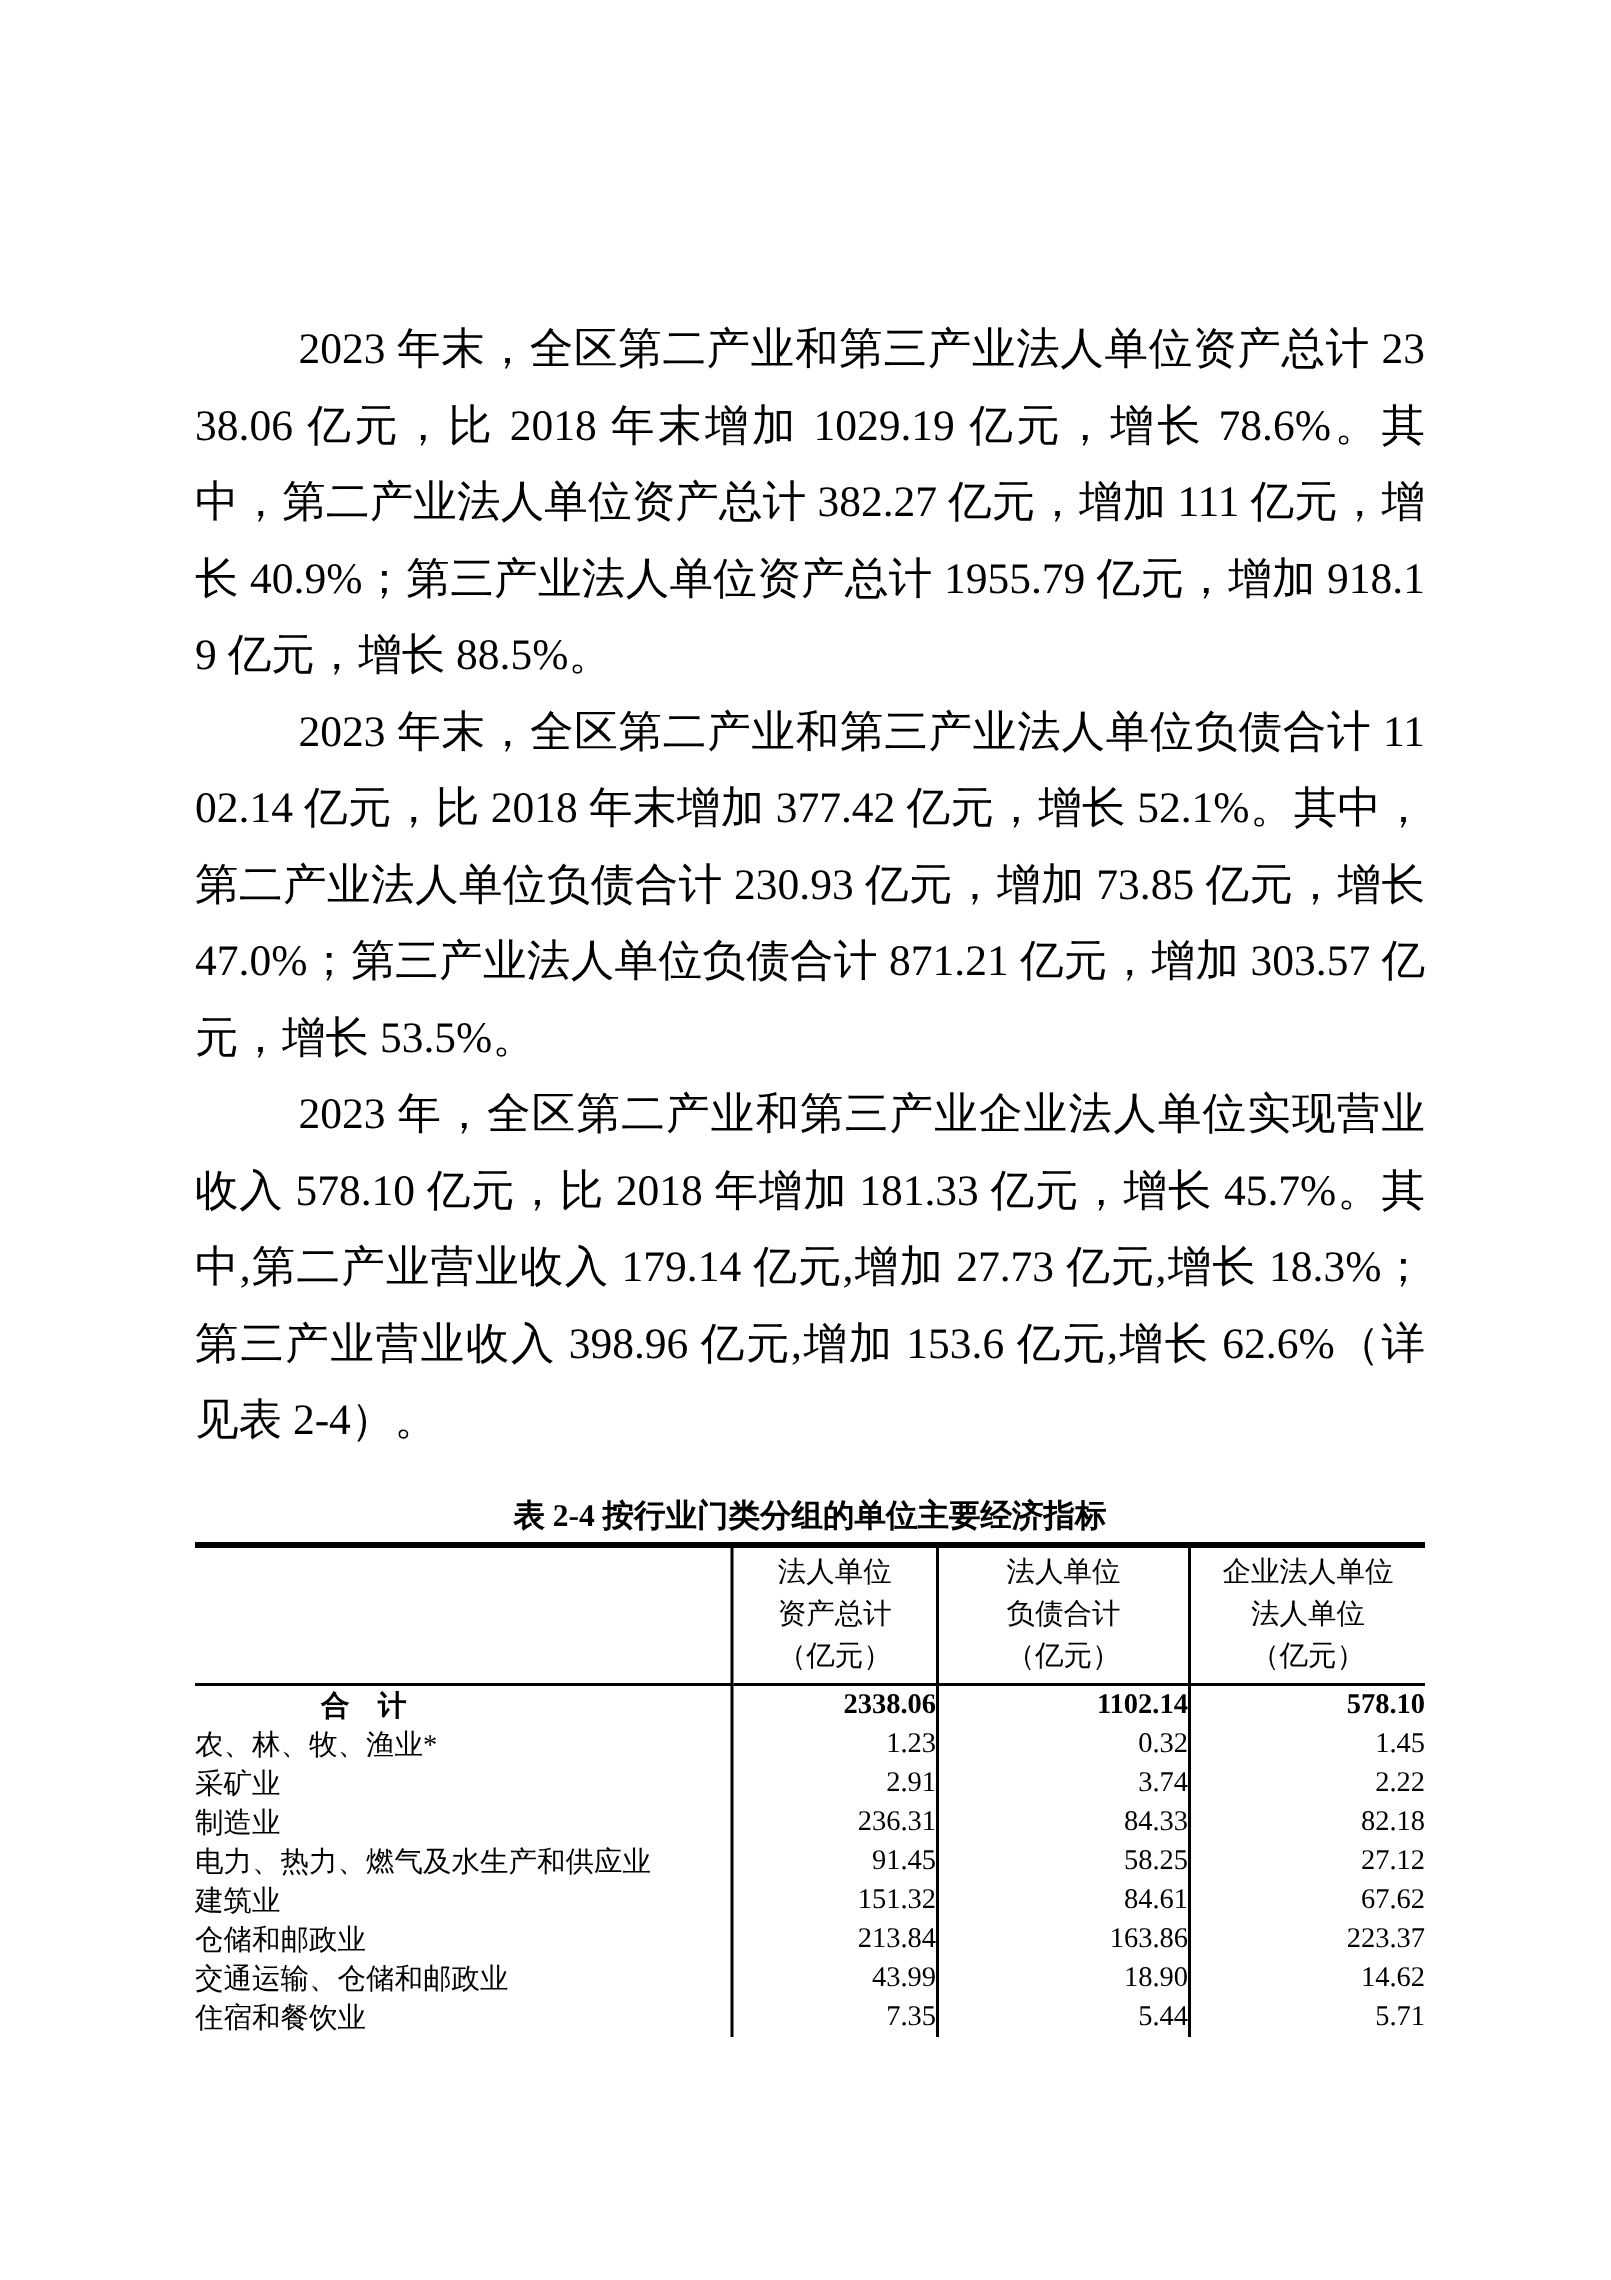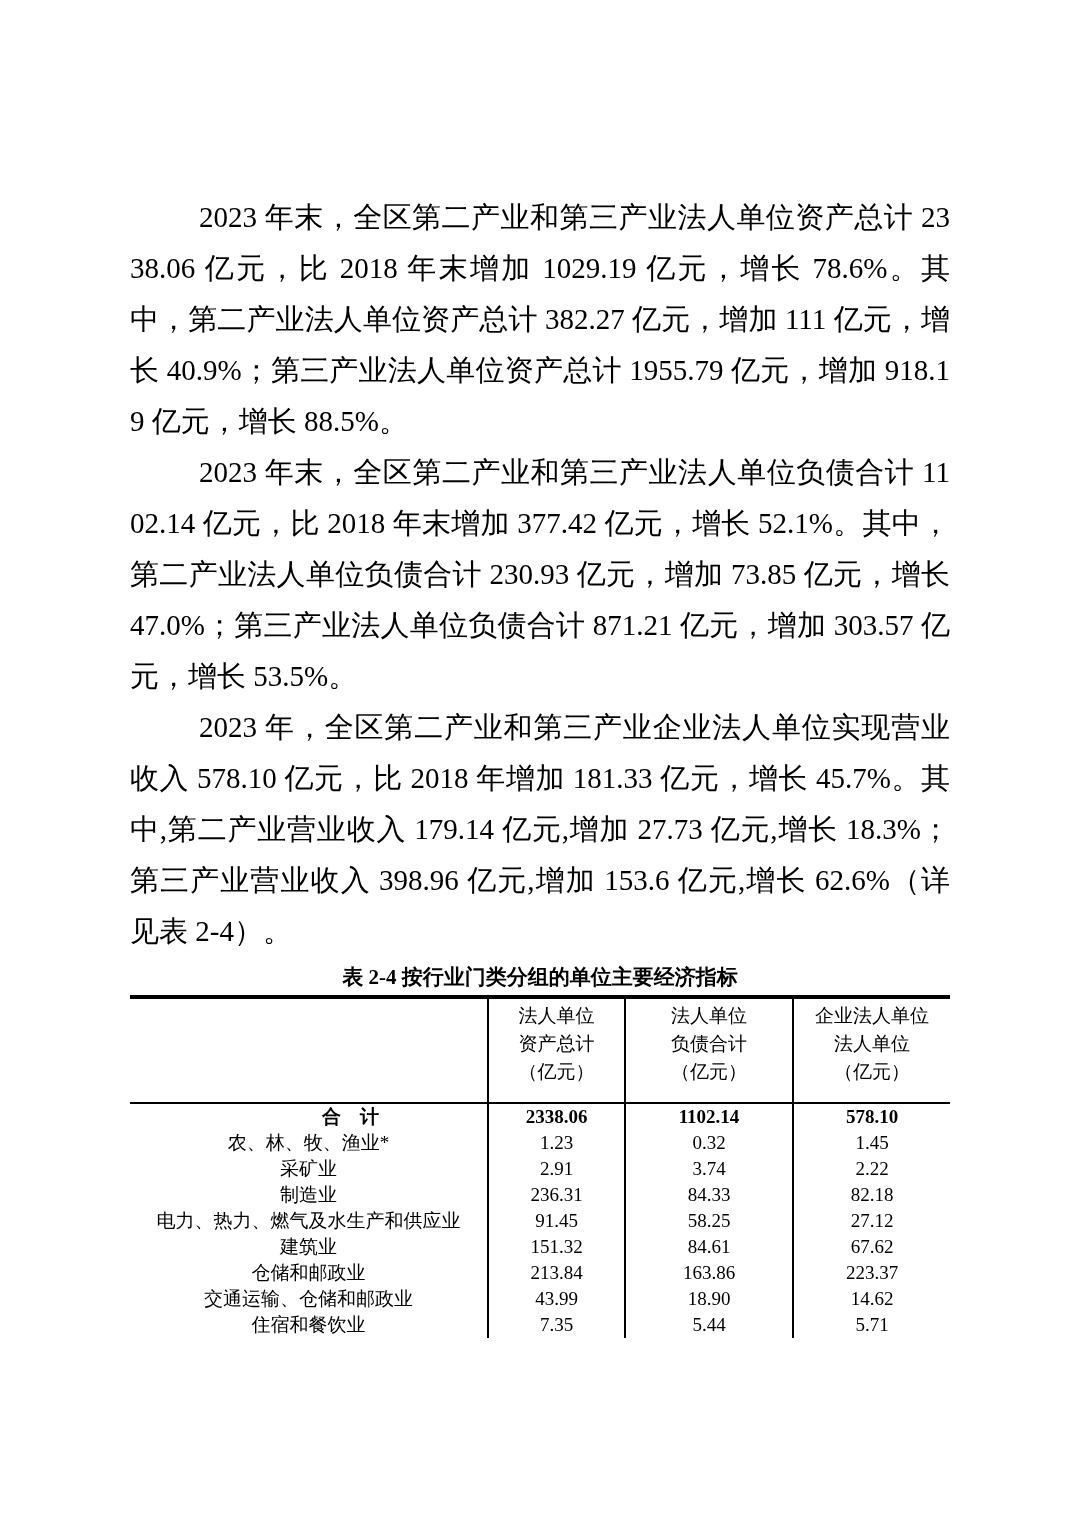--- a/index.html
+++ b/index.html
@@ -11,65 +11,64 @@
       width: 1074px;
       height: 1520px;
       position: relative;
       font-family: "Liberation Serif", "DejaVu Serif", serif;
       color: #000000;
       overflow: hidden;
     }
     .content {
       position: absolute;
       left: 130px;
-      top: 192px;
+      top: 208px;
       width: 820px;
     }
     .para {
       font-size: 29px;
       line-height: 51px;
       text-align: justify;
       text-indent: 69px;
       margin: 0;
       word-break: break-all;
     }
     .table-title {
       font-size: 21px;
       font-weight: bold;
       text-align: center;
       line-height: 26px;
-      margin: 7px 0 5px 0;
+      margin: 24px 0 5px 0;
     }
     table.econ {
       width: 820px;
       border-collapse: collapse;
       table-layout: fixed;
       border-top: 4px solid #000000;
     }
     table.econ th {
       font-weight: normal;
       font-size: 19px;
       line-height: 28px;
       text-align: center;
       vertical-align: middle;
       border-bottom: 2px solid #000000;
-      padding: 3px 0 16px 0;
+      padding: 3px 0 3px 0;
     }
     table.econ th + th,
     table.econ td + td {
       border-left: 2px solid #000000;
     }
     table.econ td {
       font-size: 19px;
       height: 26px;
       padding: 0;
       vertical-align: middle;
       white-space: nowrap;
       overflow: hidden;
-      text-align: center;
     }
     td.name-cell {
       text-align: left;
       padding-left: 8px;
     }
     td.num-cell {
       text-align: right;
       padding-right: 10px;
     }
     tr.total-row td {

